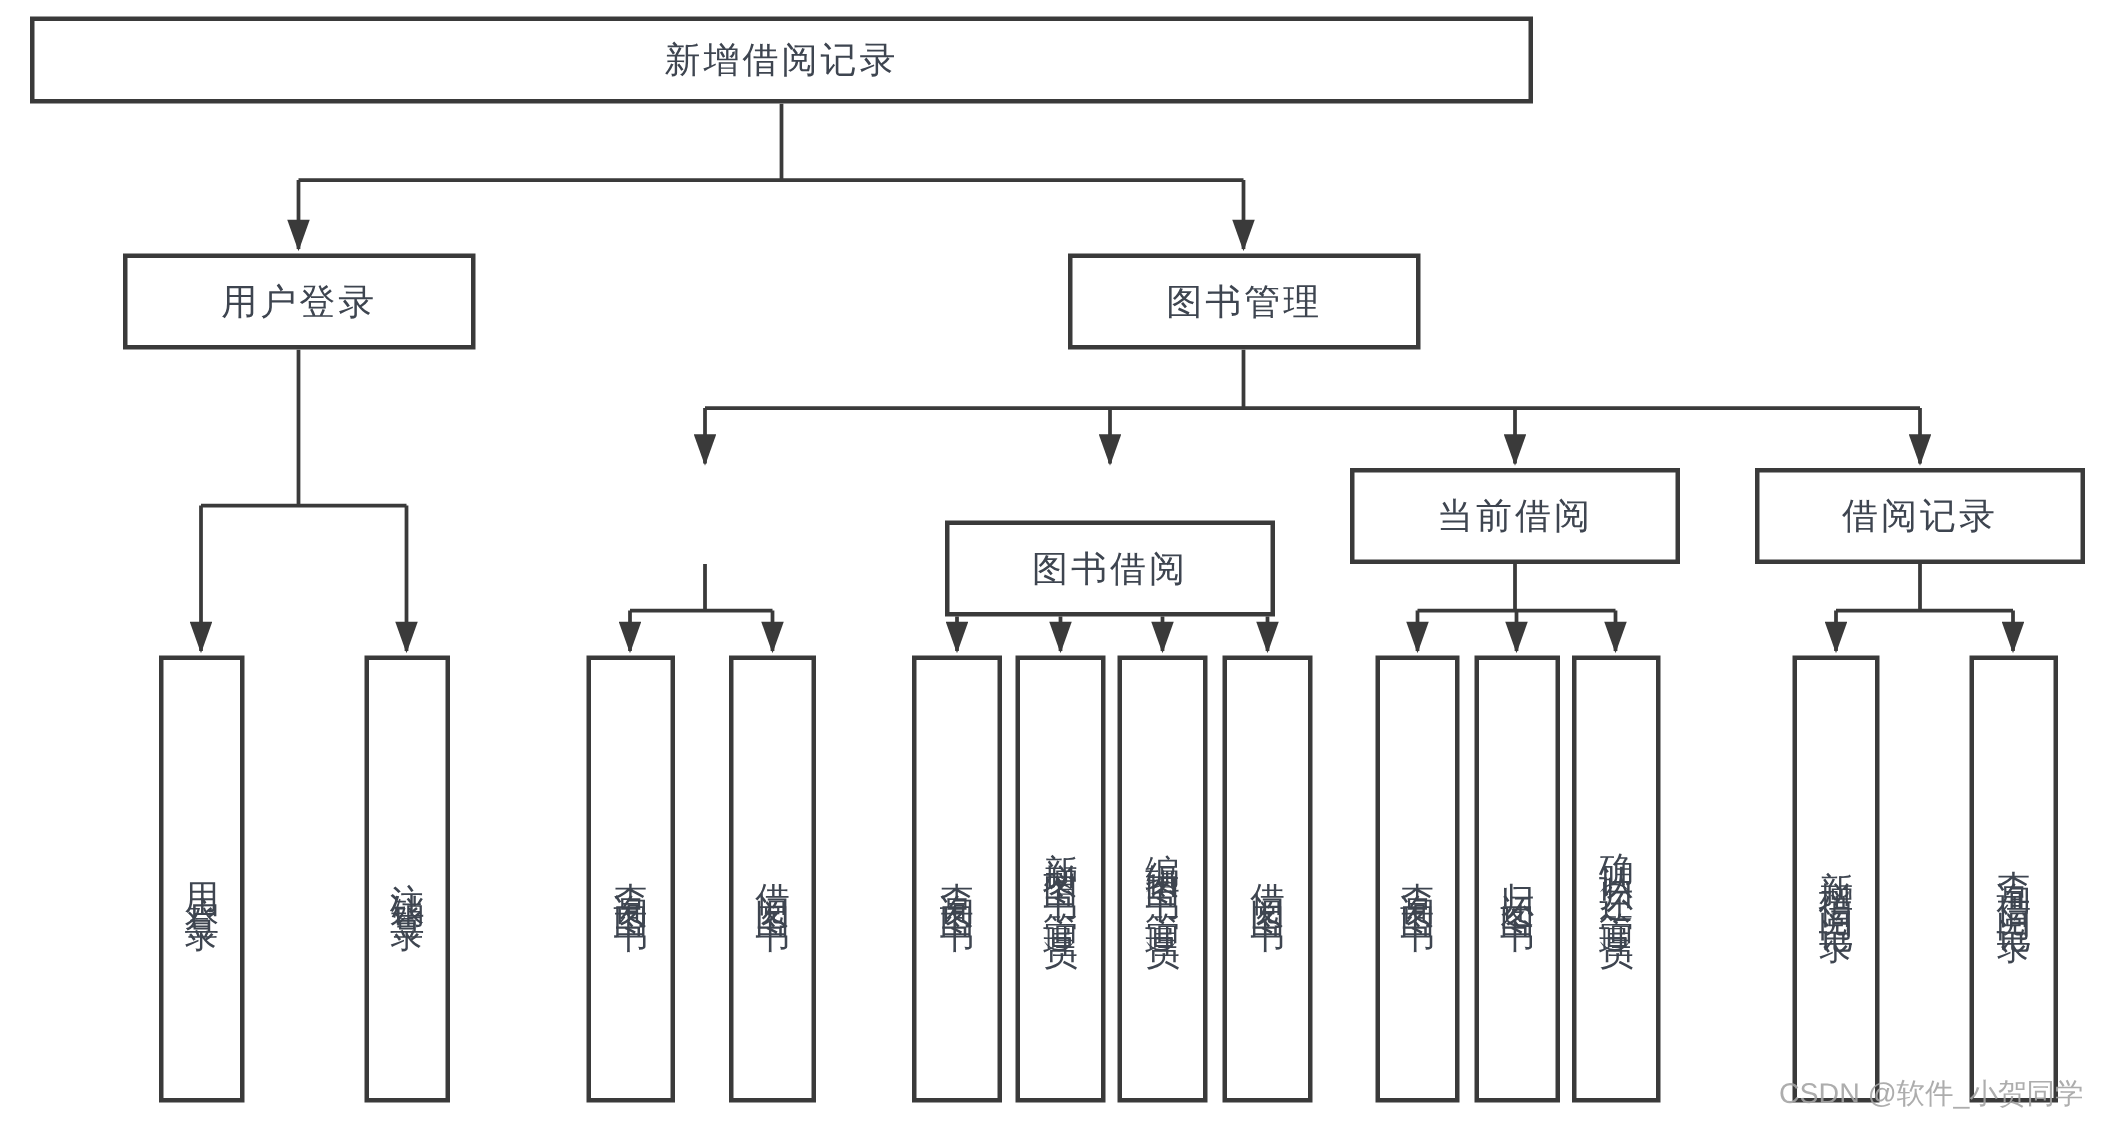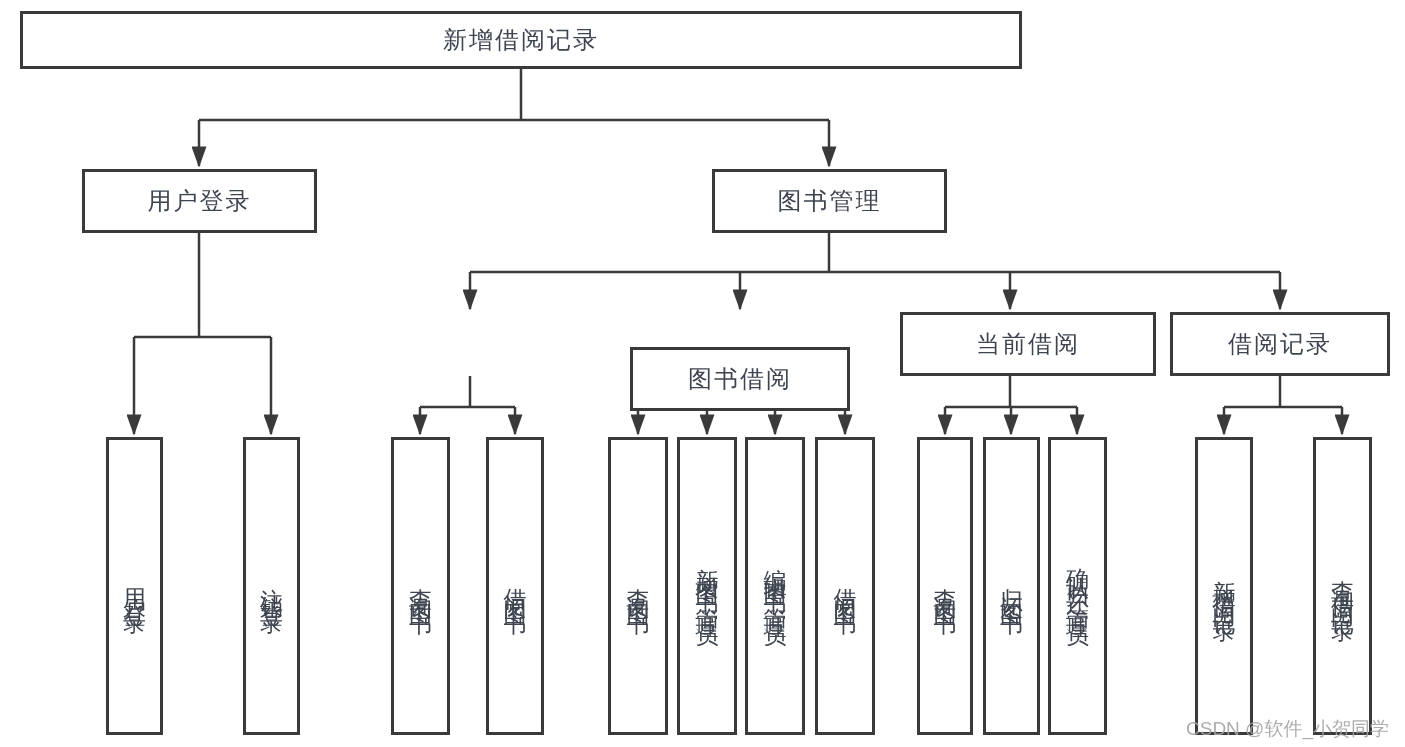--- a/index.html
+++ b/index.html
@@ -97,21 +97,21 @@
       <line x1="1342" y1="407" x2="1342" y2="434" marker-end="url(#arrow)"></line>
     </g>
   </svg>
 
   <div class="box hbox" style="left:20px; top:11px; width:1002px; height:58px;">新增借阅记录</div>
 
   <div class="box hbox" style="left:82px; top:169px; width:235px; height:64px;">用户登录</div>
   <div class="box hbox" style="left:712px; top:169px; width:235px; height:64px;">图书管理</div>
 
   <div class="box hbox" style="left:630px; top:312px; width:220px; height:64px;margin-top:35px;">图书借阅</div>
-  <div class="box hbox" style="left:900px; top:312px; width:256px; height:64px;">当前借阅</div>
+  <div class="box hbox" style="left:900px; top:312px; width:220px; height:64px;">当前借阅</div>
   <div class="box hbox" style="left:1170px; top:312px; width:220px; height:64px;">借阅记录</div>
 
   <div class="box vbox" style="left:106px; top:437px; width:57px; height:298px;">用户登录</div>
   <div class="box vbox" style="left:243px; top:437px; width:57px; height:298px;">注销登录</div>
 
   <div class="box vbox" style="left:391px; top:437px; width:59px; height:298px;">查询图书</div>
   <div class="box vbox" style="left:486px; top:437px; width:58px; height:298px;">借阅图书</div>
 
   <div class="box vbox" style="left:608px; top:437px; width:60px; height:298px;">查询图书</div>
   <div class="box vbox" style="left:677px; top:437px; width:60px; height:298px;">新增图书（管理员）</div>

